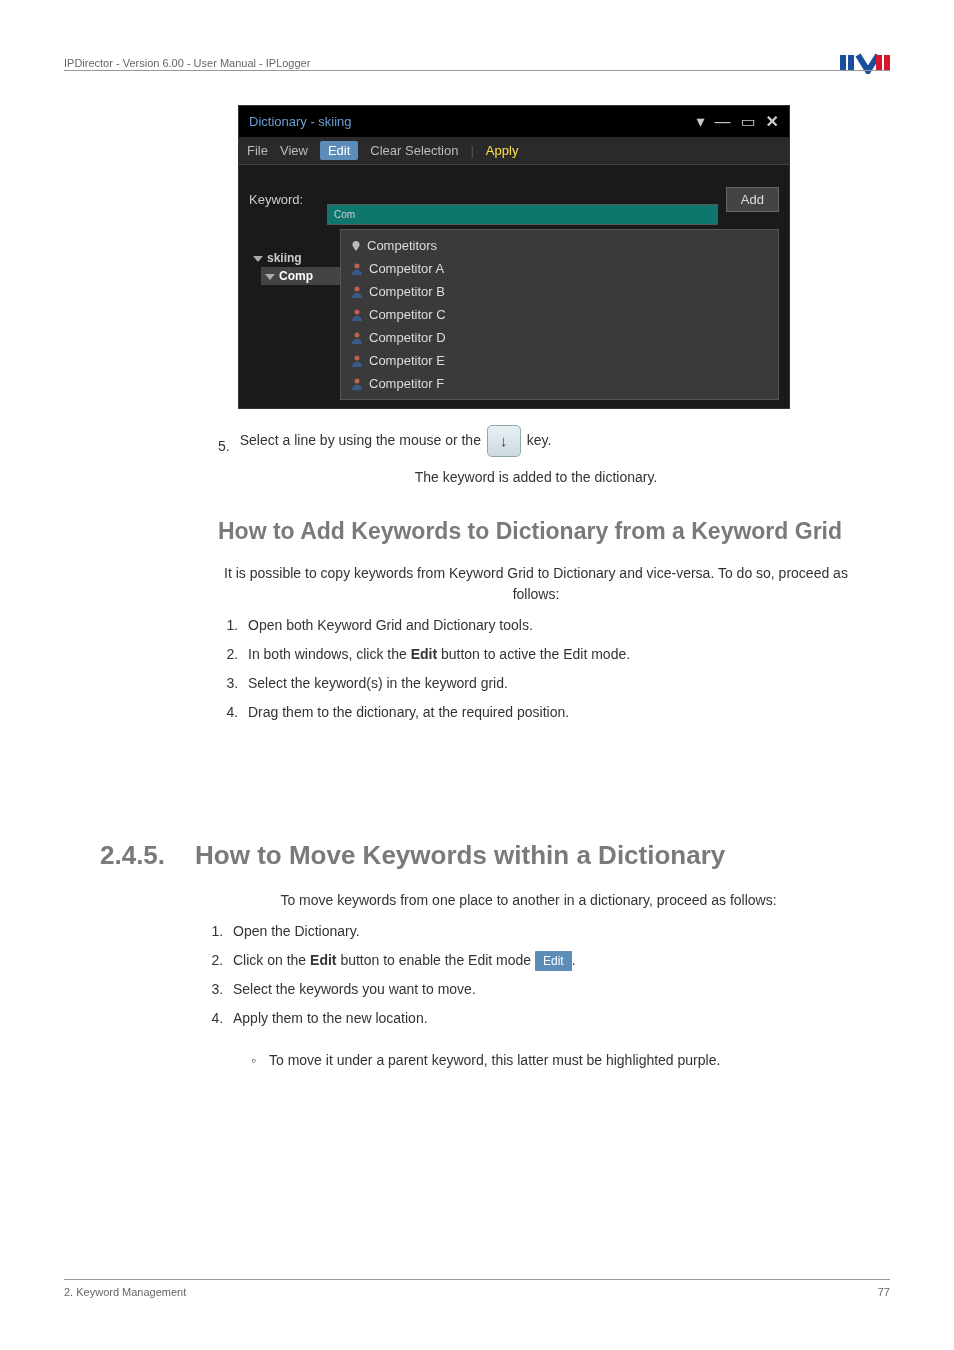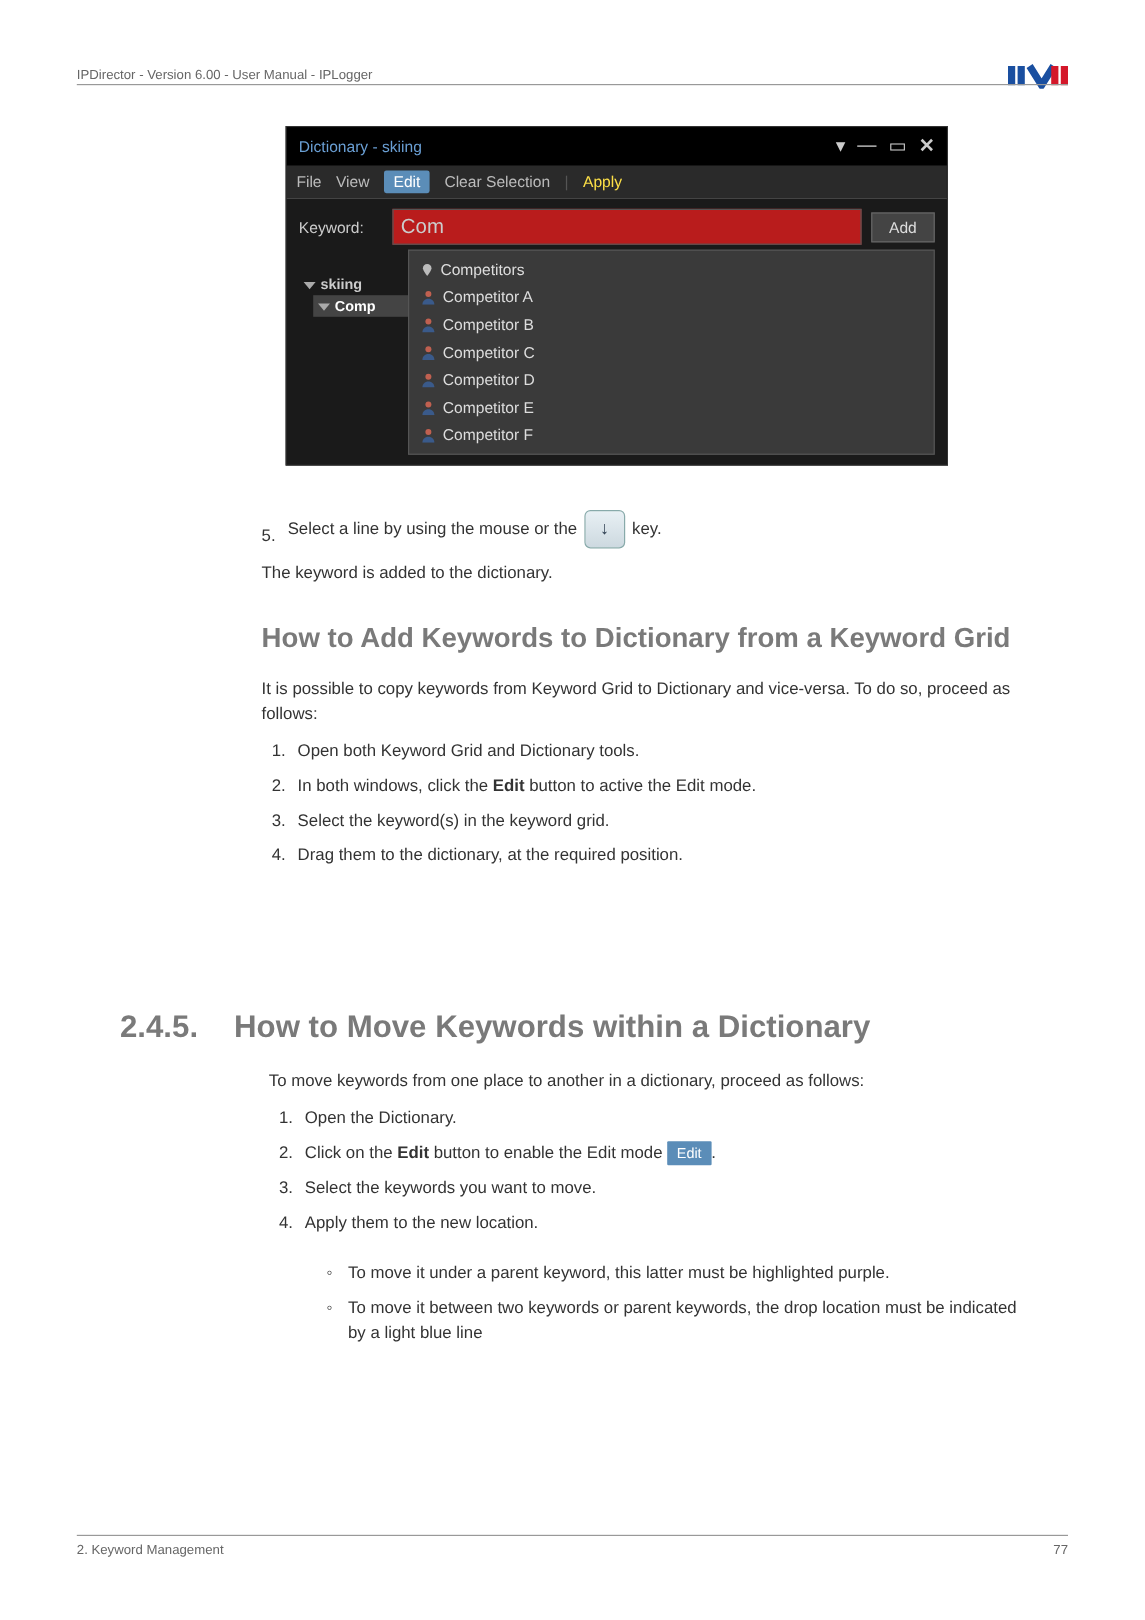--- a/index.html
+++ b/index.html
@@ -93,25 +93,26 @@
     align-items: center;
     margin-bottom: 4px;
   }
   .kw-label {
     color: #ccc;
     font-size: 13px;
     width: 70px;
   }
   .kw-input {
     flex: 1;
-    background: #b91c1c;
+    background: #0f766e;
     border: 1px solid #555;
     color: #ccc;
     padding: 4px 6px;
-    font-size: 17px;
+    font-size: 10px;
+    margin-top: 31px;
   }
   .add-btn {
     background: #444;
     color: #ddd;
     border: 1px solid #666;
     padding: 4px 14px;
     font-size: 13px;
     cursor: pointer;
   }
   .tree-area {
@@ -190,21 +191,21 @@
     font-size: 15px;
     margin: 0 2px;
   }
   .h2 {
     color: #7a7a7a;
     font-size: 23px;
     font-weight: bold;
     margin-top: 26px;
     margin-bottom: 14px;
   }
-  .para { margin-bottom: 10px; }
+  .para { margin-bottom: 10px; text-align: center; }
   ol.steps { margin-left: 18px; padding-left: 6px; }
   ol.steps li { margin-bottom: 8px; padding-left: 6px; }
   .section-row {
     position: absolute;
     left: 100px;
     right: 100px;
     display: flex;
     align-items: baseline;
     gap: 30px;
   }
@@ -213,21 +214,21 @@
     font-size: 26px;
     font-weight: bold;
   }
   .sec-title {
     color: #7a7a7a;
     font-size: 26px;
     font-weight: bold;
   }
   .content2 {
     position: absolute;
-    left: 224px;
+    left: 203px;
     right: 100px;
     font-size: 14px;
     color: #333;
     line-height: 1.5;
   }
   .edit-inline {
     display: inline-block;
     background: #5b8db8;
     color: #fff;
     padding: 1px 8px;
@@ -392,21 +393,20 @@
   <ol class="steps">
     <li>Open the Dictionary.</li>
     <li>
       <span>Click on the </span><b>Edit</b><span> button to enable the Edit mode </span><span class="edit-inline">Edit</span><span>.</span>
     </li>
     <li>Select the keywords you want to move.</li>
     <li>
       <span>Apply them to the new location.</span>
       <ul class="sub">
         <li>To move it under a parent keyword, this latter must be highlighted purple.</li>
-        <li>To move it between two keywords or parent keywords, the drop location must be indicated by a light blue line</li>
       </ul>
     </li>
   </ol>
 </div>
 
 <div class="footer">
   <span>2. Keyword Management</span>
   <span>77</span>
 </div>
 

